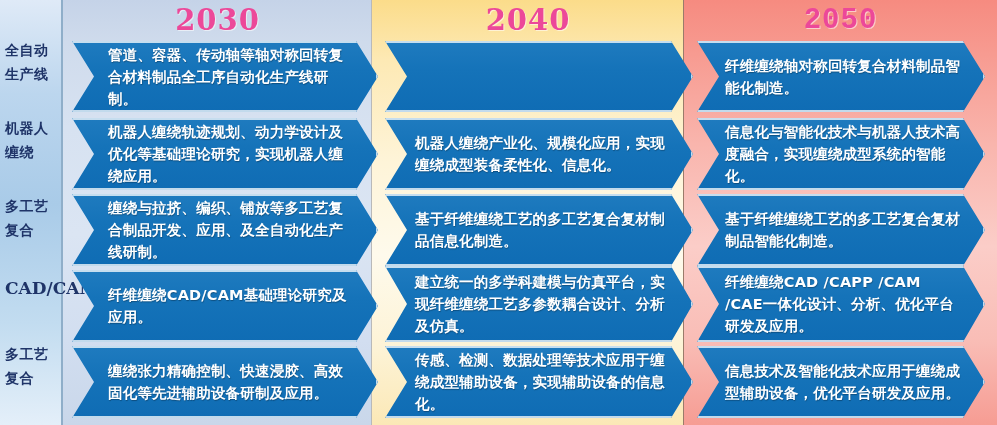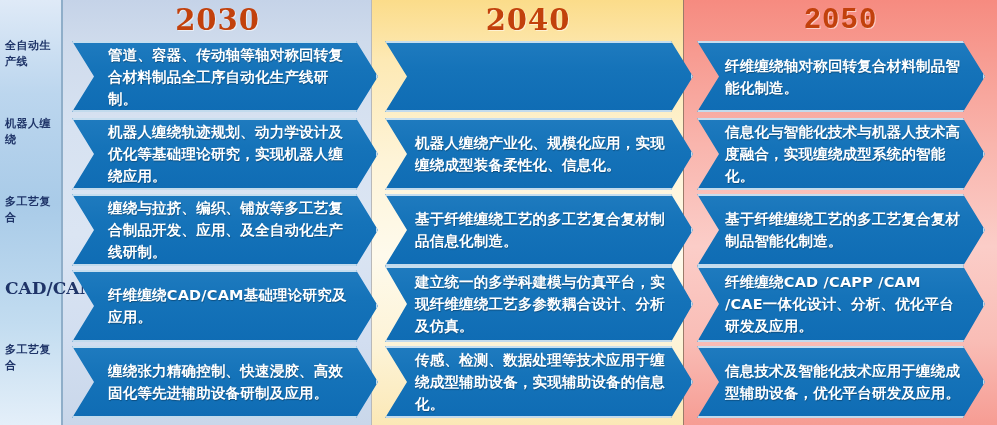--- a/index.html
+++ b/index.html
@@ -46,36 +46,36 @@
   
   .era-head {
     position: absolute;
     top: 0; height: 40px;
     display: flex;
     align-items: center;
     justify-content: center;
     font-family: "DejaVu Serif", "Liberation Serif", serif;
     font-size: 29px;
     font-weight: 700;
-    color: #c2410c;
+    color: #ec4899;
     letter-spacing: 1px;
     text-shadow: 1px 1px 0 rgba(255,255,255,0.55);
   }
   .era-2030 { left: 63px;  width: 309px; }
   .era-2040 { left: 372px; width: 312px; }
   .era-2050 { left: 684px; width: 313px; font-family: Liberation Mono, monospace; }
 
   
   .side-label {
     position: absolute;
     left: 2px;
     width: 59px;
     font-family: "DejaVu Serif", "Liberation Serif", serif;
-    font-size: 11px;
-    line-height: 16px;
+    font-size: 14px;
+    line-height: 24px;
     font-weight: 700;
     color: #1f3468;
     text-align: left;
     padding-left: 3px;
     letter-spacing: 0.5px;
   }
   .side-label.latin {
     font-size: 17px;
     line-height: 20px;
     letter-spacing: 0px;

